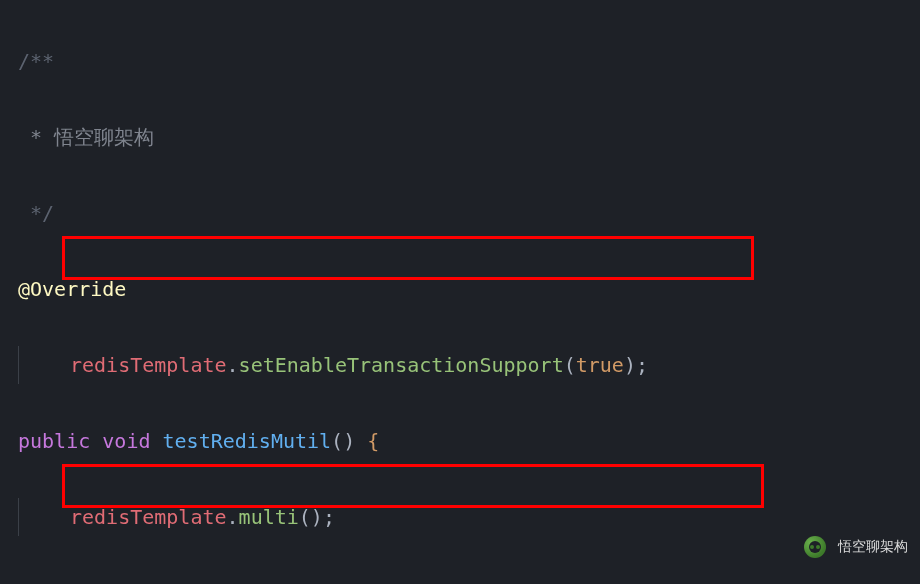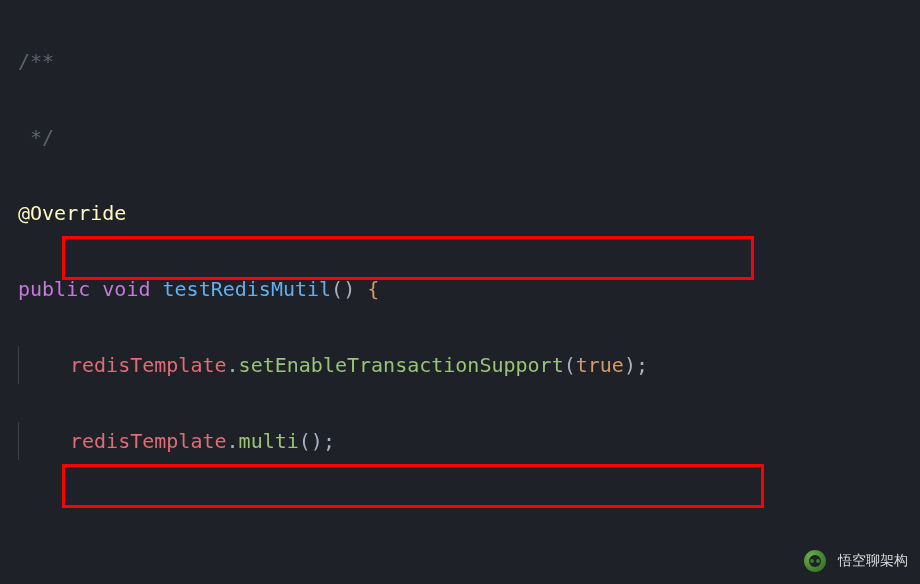--- a/index.html
+++ b/index.html
@@ -45,21 +45,21 @@
     position: absolute;
     border: 3px solid #ff0000;
     pointer-events: none;
   }
   .hl1 { left: 62px; top: 236px; width: 692px; height: 44px; }
   .hl2 { left: 62px; top: 464px; width: 702px; height: 44px; }
 
   .watermark {
     position: absolute;
     right: 12px;
-    bottom: 10px;
+    bottom: 24px;
     display: flex;
     align-items: center;
     gap: 12px;
     color: #dcdcdc;
     font-family: sans-serif;
     font-size: 14px;
   }
   .wm-circle {
     width: 22px; height: 22px;
     border-radius: 50%;
@@ -82,24 +82,25 @@
     top:4px;
   }
   .wm-inner::before{left:1px;}
   .wm-inner::after{right:1px;}
 </style>
 </head>
 <body>
 
 <div class="codeblock">
 <span class="line"><span class="comment">/**</span></span>
+<span class="line"><span class="ocomment"> * 悟空聊架构</span></span>
 <span class="line"><span class="comment"> */</span></span>
 <span class="line"><span class="annot">@Override</span></span>
+<span class="line vbar indent1"><span class="var">redisTemplate</span><span class="punct">.</span><span class="call">setEnableTransactionSupport</span><span class="paren">(</span><span class="bool">true</span><span class="paren">)</span><span class="punct">;</span></span>
 <span class="line"><span class="keyword">public</span><span class="punct"> </span><span class="type">void</span><span class="punct"> </span><span class="method">testRedisMutil</span><span class="paren">()</span><span class="brace"> {</span></span>
-<span class="line vbar indent1"><span class="var">redisTemplate</span><span class="punct">.</span><span class="call">setEnableTransactionSupport</span><span class="paren">(</span><span class="bool">true</span><span class="paren">)</span><span class="punct">;</span></span>
 <span class="line vbar indent1"><span class="var">redisTemplate</span><span class="punct">.</span><span class="call">multi</span><span class="paren">()</span><span class="punct">;</span></span>
 
 
 
 
 
 </div>
 
 <div class="hlbox hl1"></div>
 <div class="hlbox hl2"></div>

